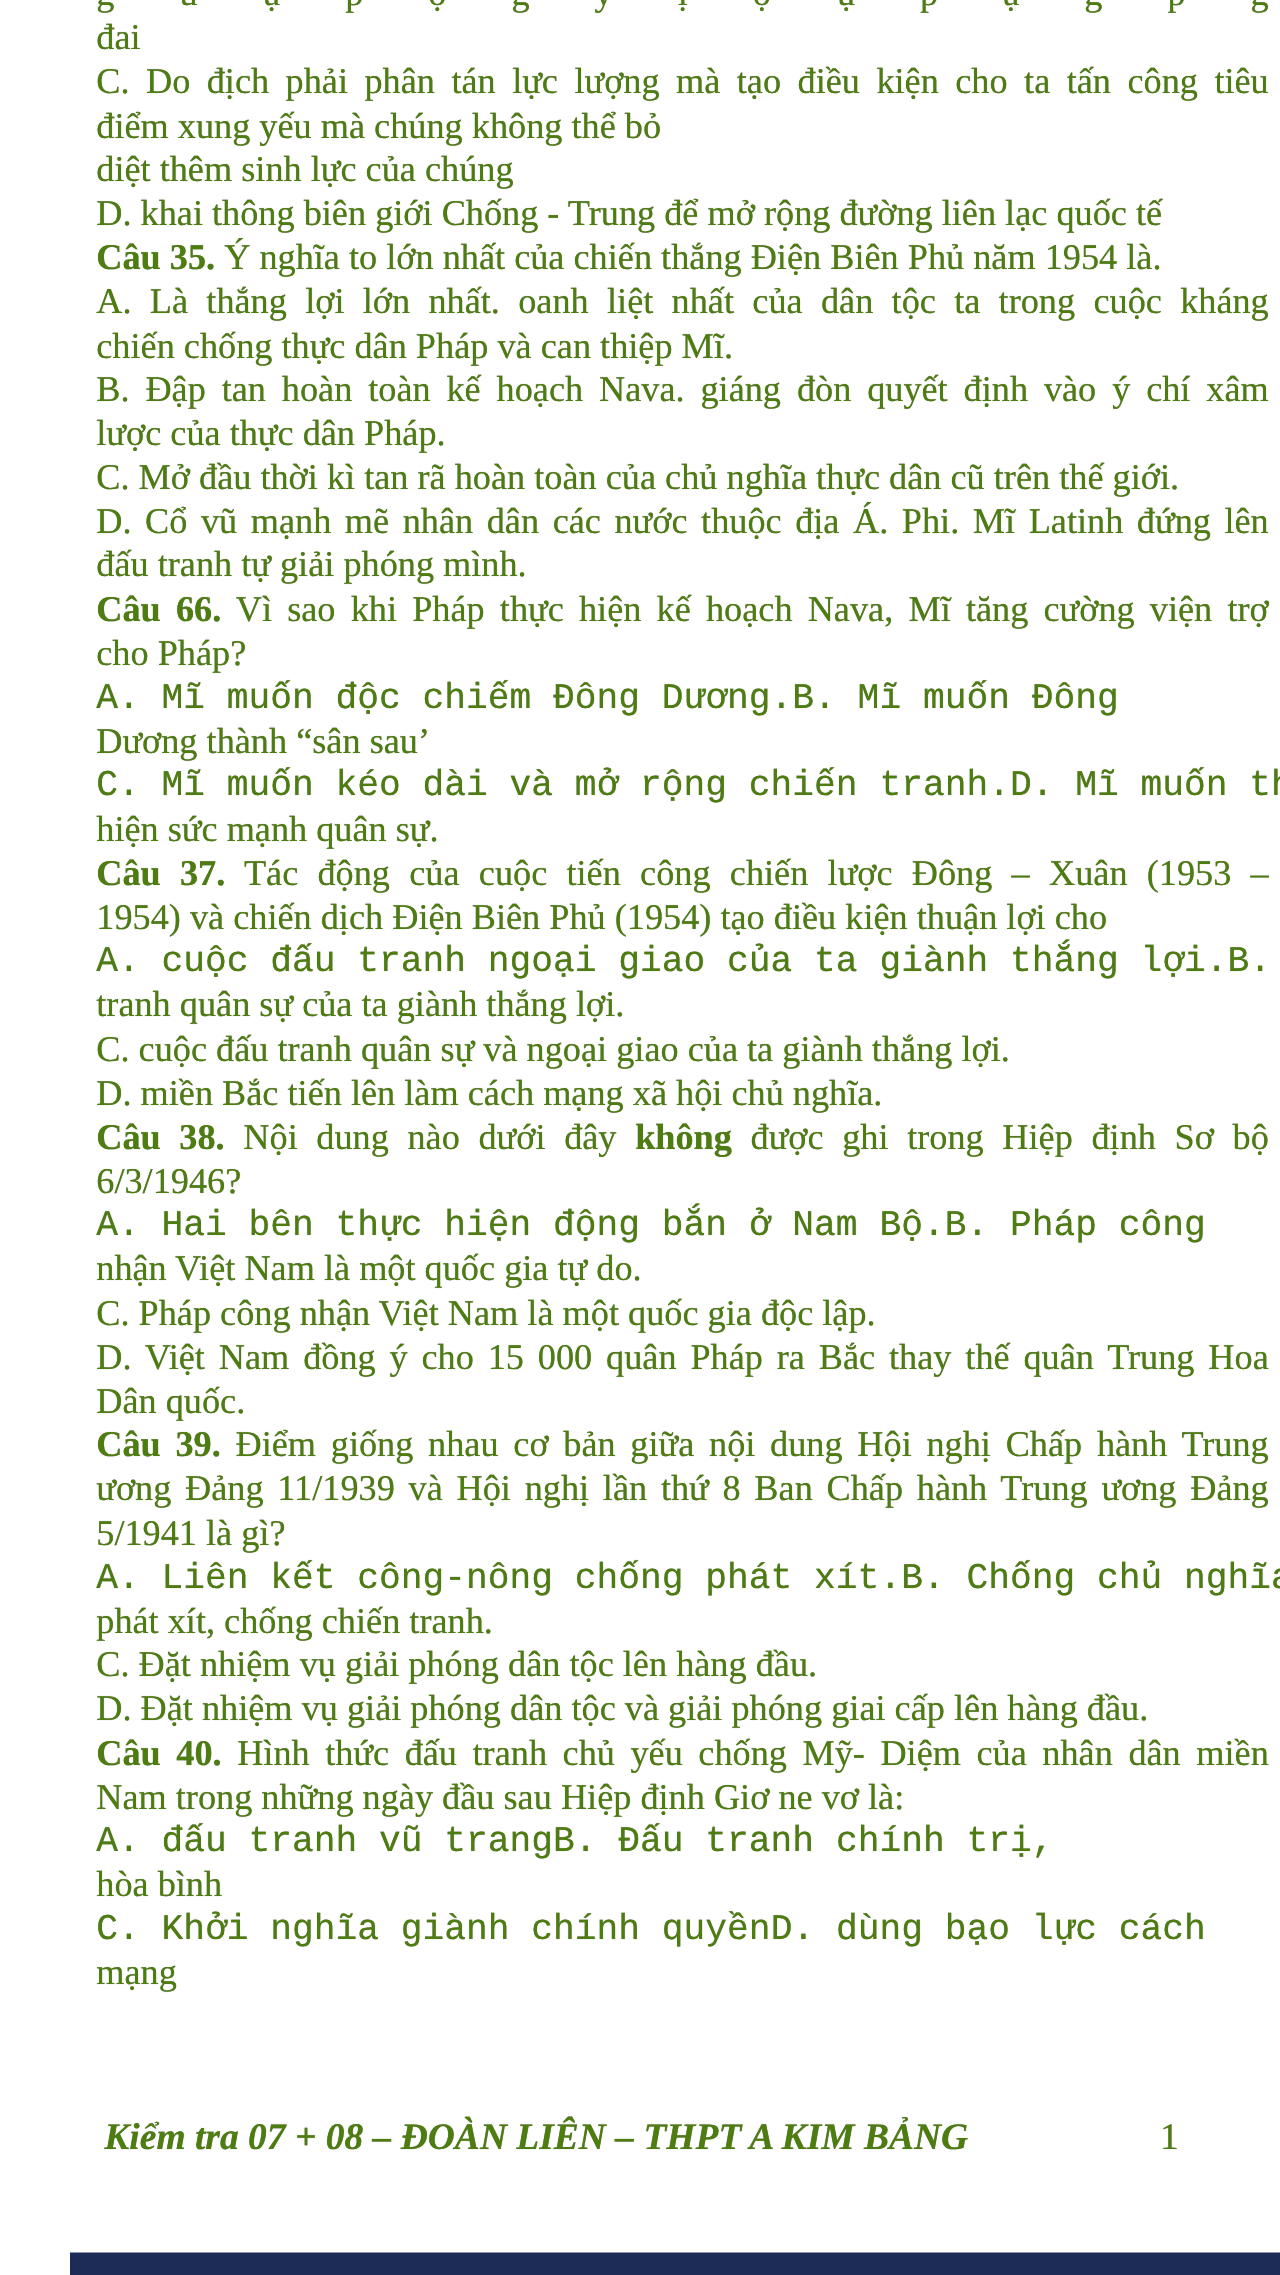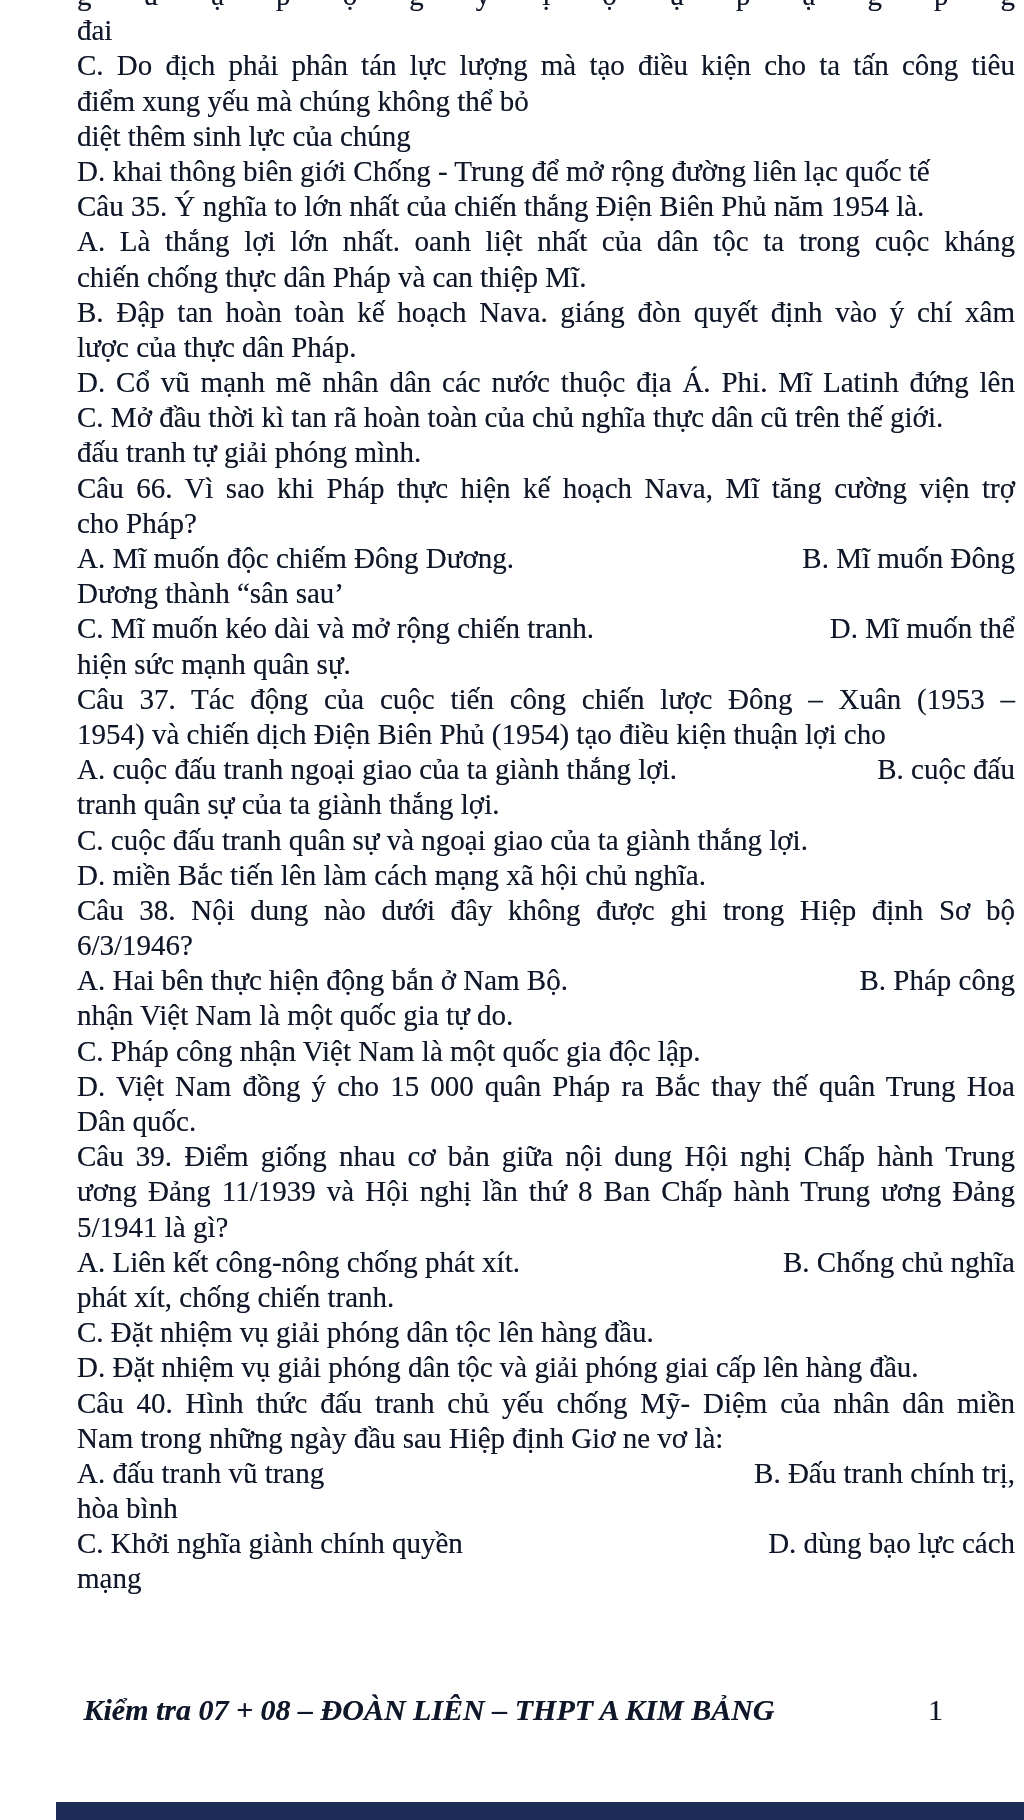--- a/index.html
+++ b/index.html
@@ -1,28 +1,28 @@
 <!DOCTYPE html>
 <html><head>
 <meta charset="utf-8">
 <style>
   html,body { margin:0; padding:0; background:#ffffff; }
   .page {
     position:relative; width:1024px; height:1820px; background:#ffffff;
-    overflow:hidden; font-family:"Liberation Serif", serif; color:#0f172a;
+    overflow:hidden; font-family:"Liberation Serif", serif; color:#4d7c0f;
     text-shadow:0 0 0.6px rgba(23,23,23,0.55);
   }
   .doc-body { position:absolute; left:77px; top:-22px; width:938px; }
   .line {
     height:35.2px; line-height:35.2px; font-size:29px;
     white-space:nowrap; overflow:visible;
   }
   .line.justify { white-space:normal; text-align:justify; text-align-last:justify; }
-  .line.split { display:flex; justify-content:space-between; white-space:nowrap; }
-  .line .bold { font-weight:normal; }
+  .line.split { display:flex; white-space:nowrap;font-family:Liberation Mono, monospace; }
+  .line .bold { font-weight:bold; }
   .footer {
     position:absolute; top:1693px; left:0; width:858px; text-align:center;
     font-size:30px; line-height:34px; font-weight:bold; font-style:italic;
   }
   .footer .page-num {
     position:absolute; left:928px; top:0; font-weight:normal; font-style:normal;
   }
   .bottom-bar {
     position:absolute; left:56px; bottom:0; width:968px; height:18px;
     background:#1d2b57;
@@ -37,22 +37,22 @@
       <div class="line left"><span>đai</span></div>
       <div class="line justify"><span>C. Do địch phải phân tán lực lượng mà tạo điều kiện cho ta tấn công tiêu</span></div>
       <div class="line left"><span>điểm xung yếu mà chúng không thể bỏ</span></div>
       <div class="line left"><span>diệt thêm sinh lực của chúng</span></div>
       <div class="line left"><span>D. khai thông biên giới Chống - Trung để mở rộng đường liên lạc quốc tế</span></div>
       <div class="line left"><span class="bold">Câu 35.</span><span> Ý nghĩa to lớn nhất của chiến thắng Điện Biên Phủ năm 1954 là.</span></div>
       <div class="line justify"><span>A. Là thắng lợi lớn nhất. oanh liệt nhất của dân tộc ta trong cuộc kháng</span></div>
       <div class="line left"><span>chiến chống thực dân Pháp và can thiệp Mĩ.</span></div>
       <div class="line justify"><span>B. Đập tan hoàn toàn kế hoạch Nava. giáng đòn quyết định vào ý chí xâm</span></div>
       <div class="line left"><span>lược của thực dân Pháp.</span></div>
+      <div class="line left"><span>C. Mở đầu thời kì tan rã hoàn toàn của chủ nghĩa thực dân cũ trên thế giới.</span></div>
       <div class="line justify"><span>D. Cổ vũ mạnh mẽ nhân dân các nước thuộc địa Á. Phi. Mĩ Latinh đứng lên</span></div>
-      <div class="line left"><span>C. Mở đầu thời kì tan rã hoàn toàn của chủ nghĩa thực dân cũ trên thế giới.</span></div>
       <div class="line left"><span>đấu tranh tự giải phóng mình.</span></div>
       <div class="line justify"><span class="bold">Câu 66.</span><span> Vì sao khi Pháp thực hiện kế hoạch Nava, Mĩ tăng cường viện trợ</span></div>
       <div class="line left"><span>cho Pháp?</span></div>
       <div class="line split">
         <span><span>A. Mĩ muốn độc chiếm Đông Dương.</span></span>
         <span><span>B. Mĩ muốn Đông</span></span>
       </div>
       <div class="line left"><span>Dương thành “sân sau’</span></div>
       <div class="line split">
         <span><span>C. Mĩ muốn kéo dài và mở rộng chiến tranh.</span></span>

